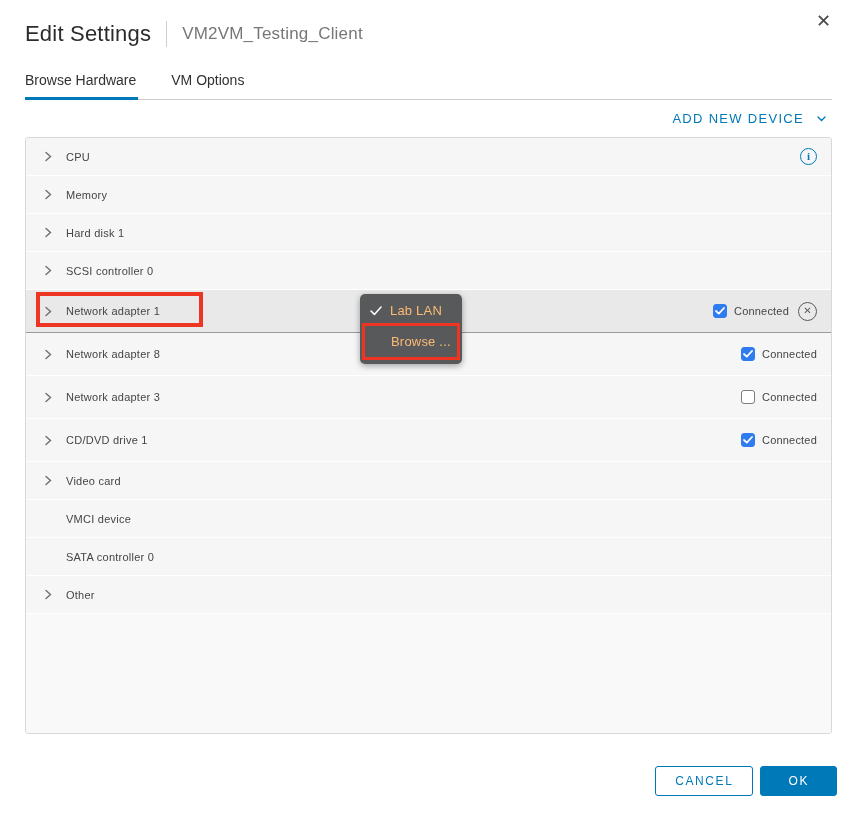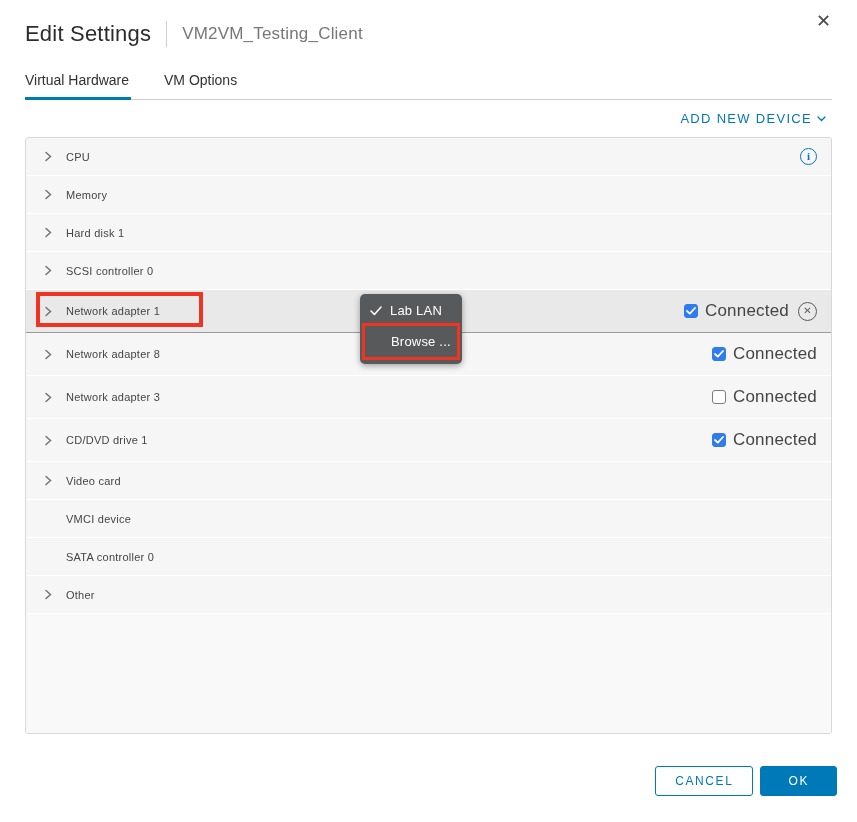--- a/index.html
+++ b/index.html
@@ -54,21 +54,21 @@
   }
   .tab.active{border-bottom-color:var(--accent);}
   
   .toolbar{
     margin:0 25px;
     height:37px;
     display:flex;justify-content:flex-end;align-items:center;
   }
   .add-device{
     color:var(--accent);font-size:13px;letter-spacing:1.3px;
-    display:flex;align-items:center;gap:5px;cursor:pointer;
+    display:flex;align-items:center;gap:13px;cursor:pointer;
     background:none;border:none;font-family:"Liberation Sans",sans-serif;
     font-weight:500;
   }
   
   .device-list{
     margin:0 25px;
     height:597px;
     border:1px solid #d8d8d8;
     border-radius:3px;
     background:#f9f9f9;
@@ -107,21 +107,21 @@
   }
   .checkbox{
     width:14px;height:14px;border-radius:3px;
     border:1px solid #7d7d7d;background:#ffffff;
     display:flex;align-items:center;justify-content:center;
     cursor:pointer;flex:0 0 auto;
   }
   .checkbox svg{display:none;}
   .checkbox.checked{background:var(--checkbox);border-color:var(--checkbox);}
   .checkbox.checked svg{display:block;}
-  .connected-label{font-size:17px;color:#454545;margin-left:7px;letter-spacing:.2px;}
+  .connected-label{font-size:11px;color:#454545;margin-left:7px;letter-spacing:.2px;}
   .disconnect-icon{
     width:19px;height:19px;border-radius:50%;
     border:1px solid #5c5c5c;color:#5c5c5c;
     display:flex;align-items:center;justify-content:center;
     font-size:10px;line-height:1;margin-left:9px;cursor:pointer;
   }
   .empty-area{flex:1 1 auto;background:#f9f9f9;}
   
   .annotation-box{
     position:absolute;
@@ -137,21 +137,21 @@
     width:102px;
     background:var(--menu-bg);
     border-radius:5px;
     padding:5px 0 4px 0;
     box-shadow:0 2px 6px rgba(0,0,0,.35);
     z-index:10;
   }
   .menu-item{
     height:23px;
     display:flex;align-items:center;
-    color:#ffffff;font-size:13px;letter-spacing:.2px;
+    color:#fdba74;font-size:13px;letter-spacing:.2px;
     padding:0 8px 0 10px;
     cursor:pointer;white-space:nowrap;
   }
   .menu-check{width:13px;margin-right:7px;display:flex;align-items:center;}
   .menu-item.annotated{
     border:3px solid var(--red);
     margin:1px 2px 0 2px;
     height:37px;
     padding:0 4px 0 26px;
   }
@@ -182,21 +182,21 @@
 <body>
 
 <div class="header">
   <span class="dialog-title">Edit Settings</span>
   <span class="title-divider"></span>
   <span class="vm-name">VM2VM_Testing_Client</span>
   <button class="close-btn">✕</button>
 </div>
 
 <div class="tabs">
-    <div class="tab active">Virtual Hardware</div>
+    <div class="tab active">Browse Hardware</div>
     <div class="tab">VM Options</div>
   </div>
 
 <div class="toolbar">
   <button class="add-device">
     <span>ADD NEW DEVICE</span>
     <svg width="9" height="6" viewBox="0 0 9 6">
         <path d="M1 1 L4.5 4.5 L8 1" fill="none" stroke="#0079b8" stroke-width="1.3" stroke-linecap="round"></path>
       </svg>
   </button>

